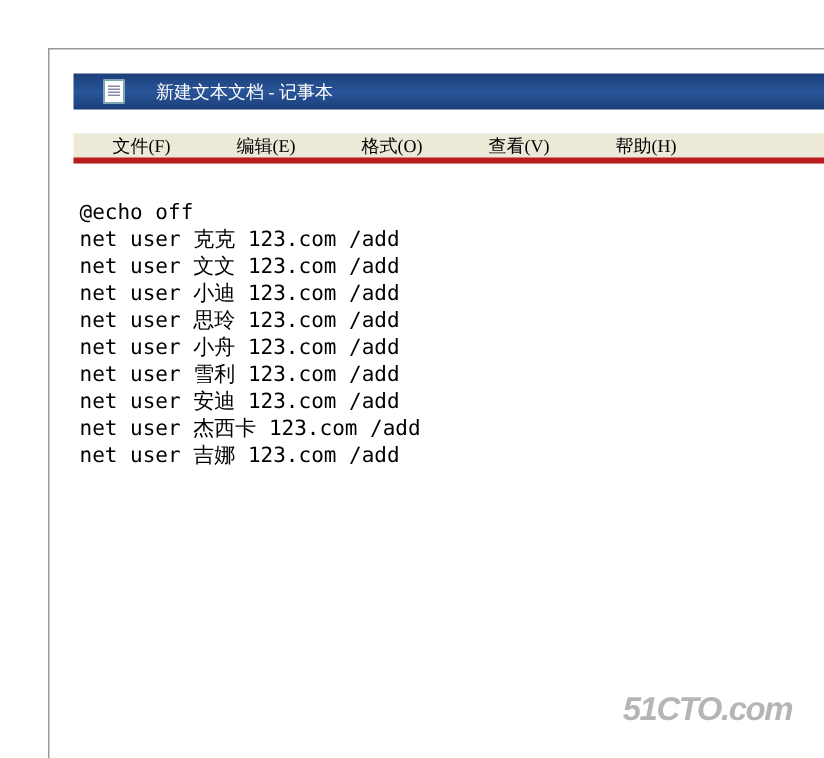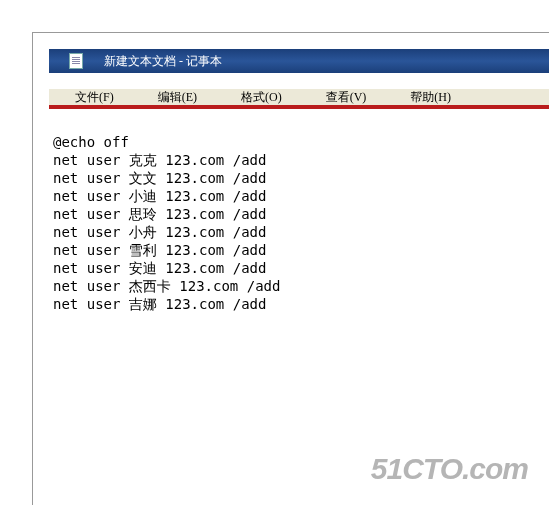--- a/index.html
+++ b/index.html
@@ -63,21 +63,21 @@
   .watermark {
     position: absolute;
     right: 20px;
     bottom: 18px;
     text-align: right;
     color: rgba(120,120,120,0.55);
     font-family: Arial, sans-serif;
     pointer-events: none;
   }
   .wm-big {
-    font-size: 30px;
+    font-size: 22px;
     font-weight: bold;
     letter-spacing: -1px;
     font-style: italic;
   }
   .wm-sub {
     font-size: 13px;
     font-weight: bold;
     letter-spacing: 4px;
     margin-top: -2px;
   }

